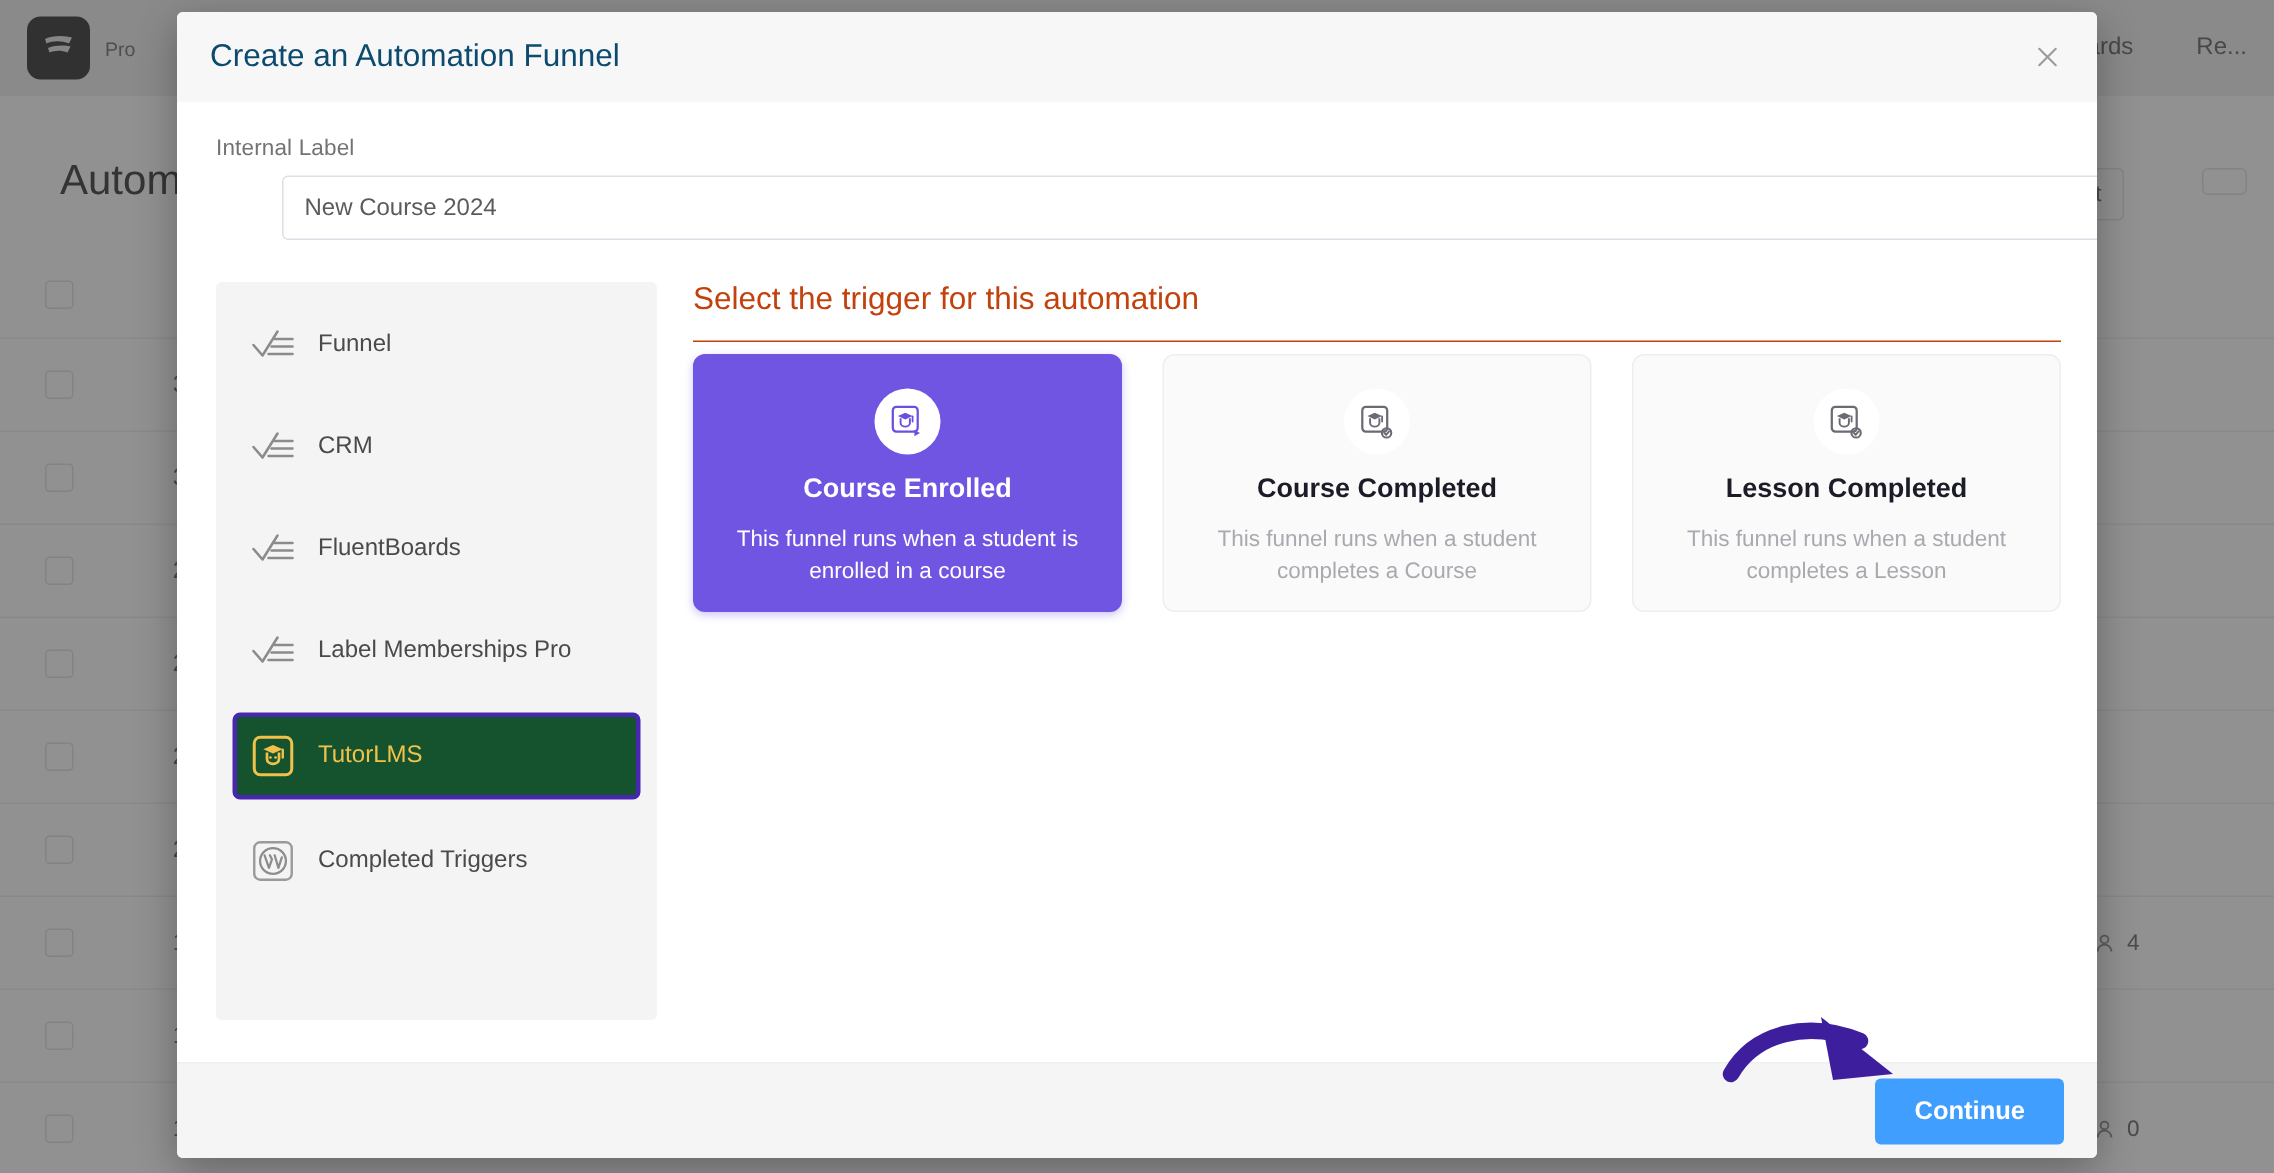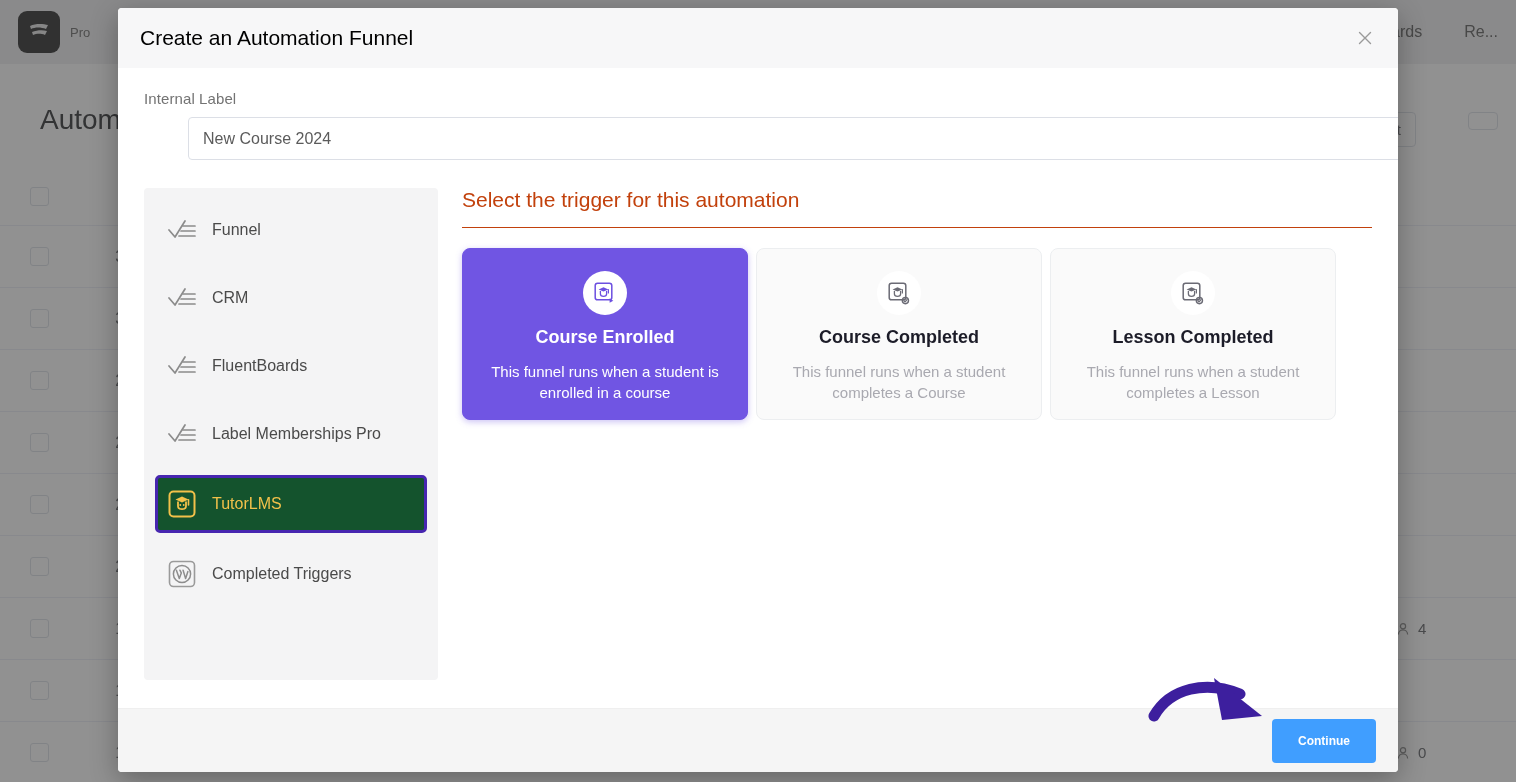--- a/index.html
+++ b/index.html
@@ -85,21 +85,21 @@
     overflow: hidden;
   }
   .modal-header {
     height: 60px; flex: none;
     background: #f7f7f8;
     display: flex; align-items: center;
     padding: 0 22px 0 22px;
     position: relative;
   }
   .modal-title {
-    font-size: 21px; color: #000000; font-weight: 400;
+    font-size: 21px; color: #0c4a6e; font-weight: 400;
   }
   .modal-close {
     position: absolute; right: 20px; top: 50%; transform: translateY(-50%);
     width: 26px; height: 26px;
     display: flex; align-items: center; justify-content: center;
     color: #9c9c9c;
   }
   .modal-close svg { display: block; }
 
   .modal-body {
@@ -152,21 +152,21 @@
   }
 
   
   .trigger-panel { flex: 1; margin-left: 24px; }
   .trigger-heading {
     font-size: 21px; color: #c2410c; font-weight: 400;
     padding-bottom: 15px;
     border-bottom: 1px solid #c2410c;
   }
   .trigger-grid {
-    display: flex; gap: 8px; margin-top: 20px;
+    display: flex; gap: 27px; margin-top: 8px;
   }
   .trigger-card {
     width: 286px; height: 172px;
     border-radius: 8px;
     border: 1px solid #eceef0;
     background: #fafafa;
     display: flex; flex-direction: column; align-items: center;
     padding-top: 22px;
     text-align: center;
   }
@@ -198,21 +198,21 @@
     height: 64px; flex: none;
     background: #f5f5f5;
     border-top: 1px solid #efefef;
     display: flex; align-items: center; justify-content: flex-end;
     padding-right: 22px;
   }
   .continue-btn {
     background: #409eff; color: #ffffff;
     border: none; border-radius: 4px;
     height: 44px; padding: 0 26px;
-    font-size: 12px; font-weight: 700;
+    font-size: 17px; font-weight: 700;
     font-family: "Liberation Sans", sans-serif;
     cursor: pointer;
   }
 
   
   #anno-arrow {
     position: absolute; left: 1148px; top: 672px;
     width: 160px; height: 70px;
     pointer-events: none;
   }

